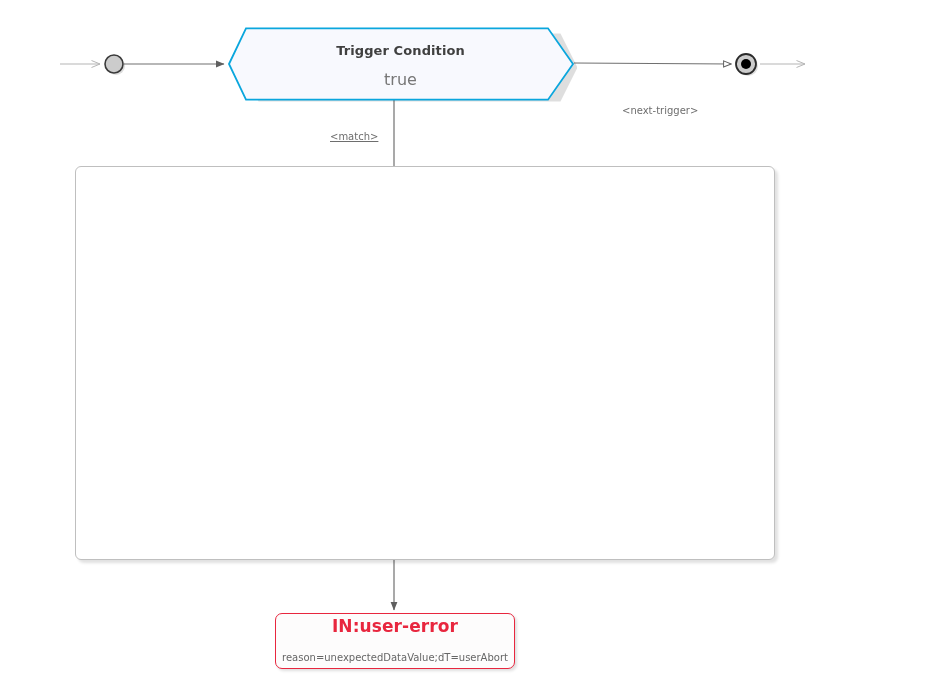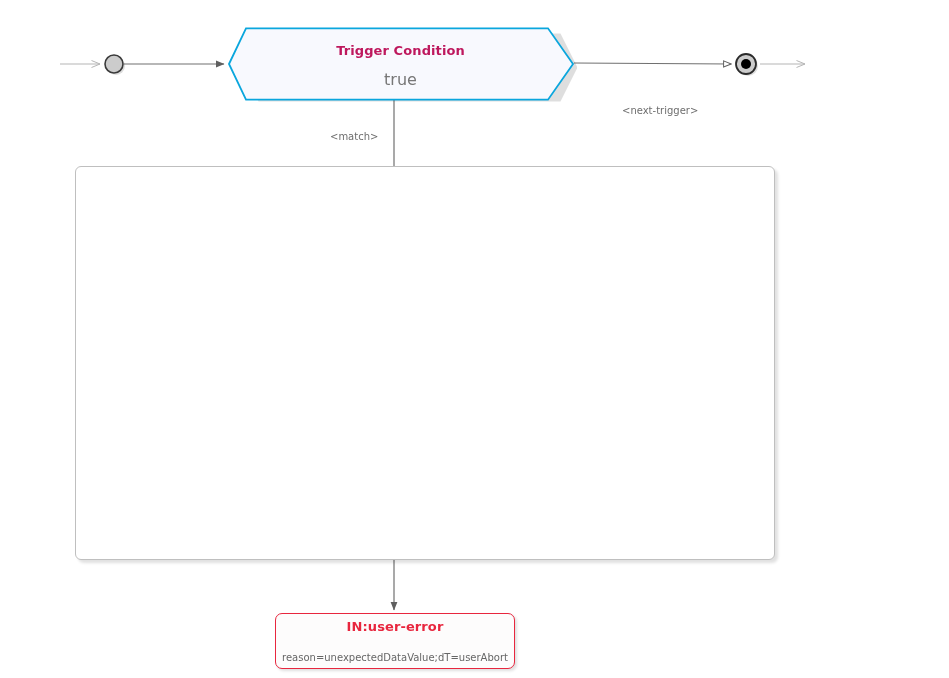--- a/index.html
+++ b/index.html
@@ -44,21 +44,21 @@
     height: 74px;
     display: flex;
     flex-direction: column;
     align-items: center;
     justify-content: center;
     pointer-events: none;
   }
   .hex-title {
     font-size: 13px;
     font-weight: bold;
-    color: #be185d;
+    color: #404040;
     letter-spacing: 0.1px;
     line-height: 17px;
   }
   .hex-sub {
     font-size: 16px;
     color: #777777;
     line-height: 15px;
     margin-top: 13px;
   }
 
@@ -73,21 +73,21 @@
     border-radius: 7px;
     background: #fdfcfc;
     box-shadow: 2px 2px 3px rgba(0,0,0,0.13);
     display: flex;
     flex-direction: column;
     align-items: center;
     justify-content: center;
     box-sizing: border-box;
   }
   .error-title {
-    font-size: 13px;
+    font-size: 17px;
     font-weight: bold;
     color: #e8263e;
     line-height: 17px;
     letter-spacing: 0.1px;
   }
   .error-sub {
     font-size: 10px;
     color: #666666;
     line-height: 14px;
     margin-top: 16px;
@@ -109,21 +109,21 @@
 
   
   .edge-label {
     position: absolute;
     font-size: 10px;
     color: #6e6e6e;
     white-space: nowrap;
     line-height: 13px;
   }
   .lbl-next-trigger { left: 622px; top: 96px; margin-top: 8px; }
-  .lbl-match { left: 330px; top: 130px; }
+  .lbl-match { left: 330px; top: 130px; text-decoration: underline; }
 </style>
 </head>
 <body>
 
 <div id="canvas">
 
   <svg class="svg-layer" viewBox="0 0 949 678" xmlns="http://www.w3.org/2000/svg">
     <defs>
       <marker id="arrow-solid-dark" markerWidth="9" markerHeight="9" refX="8" refY="4" orient="auto" markerUnits="userSpaceOnUse">
         <path d="M0,0.6 L8.5,4 L0,7.4 z" fill="#5f5f5f"></path>

